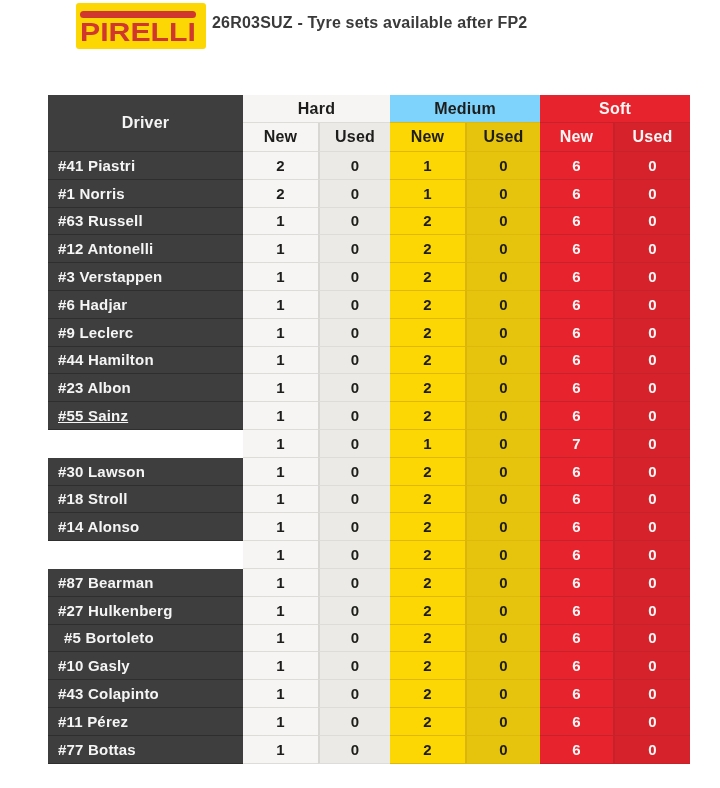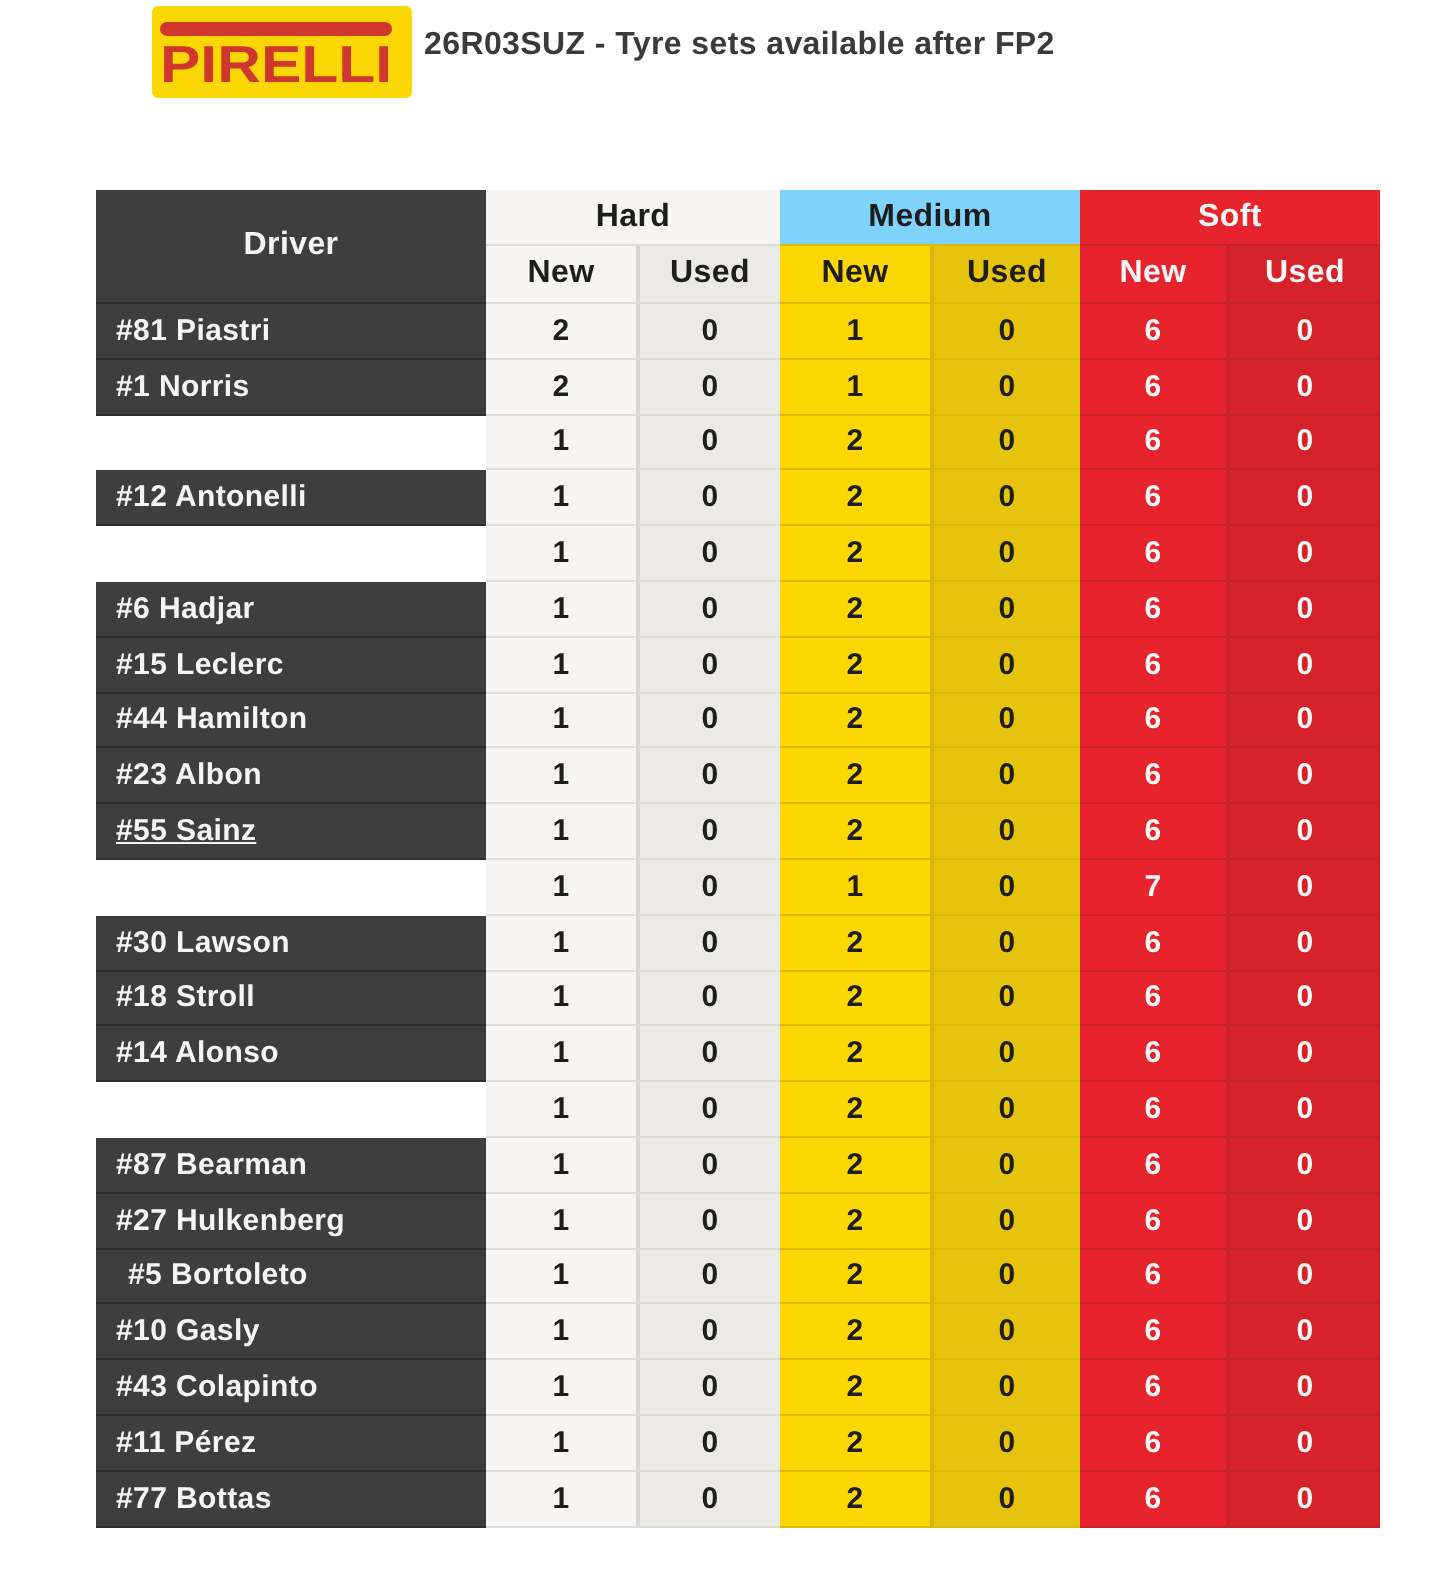--- a/index.html
+++ b/index.html
@@ -68,61 +68,63 @@
     <div class="cell head g-hard">Hard</div>
     <div class="cell head g-medium">Medium</div>
     <div class="cell head g-soft">Soft</div>
     <div class="cell head sh-hn c-hn">New</div>
     <div class="cell head sh-hu c-hu">Used</div>
     <div class="cell head sh-mn c-mn">New</div>
     <div class="cell head sh-mu c-mu">Used</div>
     <div class="cell head sh-sn c-sn">New</div>
     <div class="cell head sh-su c-su">Used</div>
 
-  <div class="cell c-driver" style="grid-area: 3 / 1;">#81 Piastri</div>
+  <div class="cell c-driver" style="grid-area: 3 / 1;">#41 Piastri</div>
       <div class="cell c-hn" style="grid-area: 3 / 2;">2</div>
       <div class="cell c-hu" style="grid-area: 3 / 3;">0</div>
       <div class="cell c-mn" style="grid-area: 3 / 4;">1</div>
       <div class="cell c-mu" style="grid-area: 3 / 5;">0</div>
       <div class="cell c-sn" style="grid-area: 3 / 6;">6</div>
       <div class="cell c-su" style="grid-area: 3 / 7;">0</div>
       <div class="cell c-driver" style="grid-area: 4 / 1;">#1 Norris</div>
       <div class="cell c-hn" style="grid-area: 4 / 2;">2</div>
       <div class="cell c-hu" style="grid-area: 4 / 3;">0</div>
       <div class="cell c-mn" style="grid-area: 4 / 4;">1</div>
       <div class="cell c-mu" style="grid-area: 4 / 5;">0</div>
       <div class="cell c-sn" style="grid-area: 4 / 6;">6</div>
       <div class="cell c-su" style="grid-area: 4 / 7;">0</div>
+      <div class="cell c-driver" style="grid-area: 5 / 1;">#63 Russell</div>
       <div class="cell c-hn" style="grid-area: 5 / 2;">1</div>
       <div class="cell c-hu" style="grid-area: 5 / 3;">0</div>
       <div class="cell c-mn" style="grid-area: 5 / 4;">2</div>
       <div class="cell c-mu" style="grid-area: 5 / 5;">0</div>
       <div class="cell c-sn" style="grid-area: 5 / 6;">6</div>
       <div class="cell c-su" style="grid-area: 5 / 7;">0</div>
       <div class="cell c-driver" style="grid-area: 6 / 1;">#12 Antonelli</div>
       <div class="cell c-hn" style="grid-area: 6 / 2;">1</div>
       <div class="cell c-hu" style="grid-area: 6 / 3;">0</div>
       <div class="cell c-mn" style="grid-area: 6 / 4;">2</div>
       <div class="cell c-mu" style="grid-area: 6 / 5;">0</div>
       <div class="cell c-sn" style="grid-area: 6 / 6;">6</div>
       <div class="cell c-su" style="grid-area: 6 / 7;">0</div>
+      <div class="cell c-driver" style="grid-area: 7 / 1;">#3 Verstappen</div>
       <div class="cell c-hn" style="grid-area: 7 / 2;">1</div>
       <div class="cell c-hu" style="grid-area: 7 / 3;">0</div>
       <div class="cell c-mn" style="grid-area: 7 / 4;">2</div>
       <div class="cell c-mu" style="grid-area: 7 / 5;">0</div>
       <div class="cell c-sn" style="grid-area: 7 / 6;">6</div>
       <div class="cell c-su" style="grid-area: 7 / 7;">0</div>
       <div class="cell c-driver" style="grid-area: 8 / 1;">#6 Hadjar</div>
       <div class="cell c-hn" style="grid-area: 8 / 2;">1</div>
       <div class="cell c-hu" style="grid-area: 8 / 3;">0</div>
       <div class="cell c-mn" style="grid-area: 8 / 4;">2</div>
       <div class="cell c-mu" style="grid-area: 8 / 5;">0</div>
       <div class="cell c-sn" style="grid-area: 8 / 6;">6</div>
       <div class="cell c-su" style="grid-area: 8 / 7;">0</div>
-      <div class="cell c-driver" style="grid-area: 9 / 1;">#15 Leclerc</div>
+      <div class="cell c-driver" style="grid-area: 9 / 1;">#9 Leclerc</div>
       <div class="cell c-hn" style="grid-area: 9 / 2;">1</div>
       <div class="cell c-hu" style="grid-area: 9 / 3;">0</div>
       <div class="cell c-mn" style="grid-area: 9 / 4;">2</div>
       <div class="cell c-mu" style="grid-area: 9 / 5;">0</div>
       <div class="cell c-sn" style="grid-area: 9 / 6;">6</div>
       <div class="cell c-su" style="grid-area: 9 / 7;">0</div>
       <div class="cell c-driver" style="grid-area: 10 / 1;">#44 Hamilton</div>
       <div class="cell c-hn" style="grid-area: 10 / 2;">1</div>
       <div class="cell c-hu" style="grid-area: 10 / 3;">0</div>
       <div class="cell c-mn" style="grid-area: 10 / 4;">2</div>

